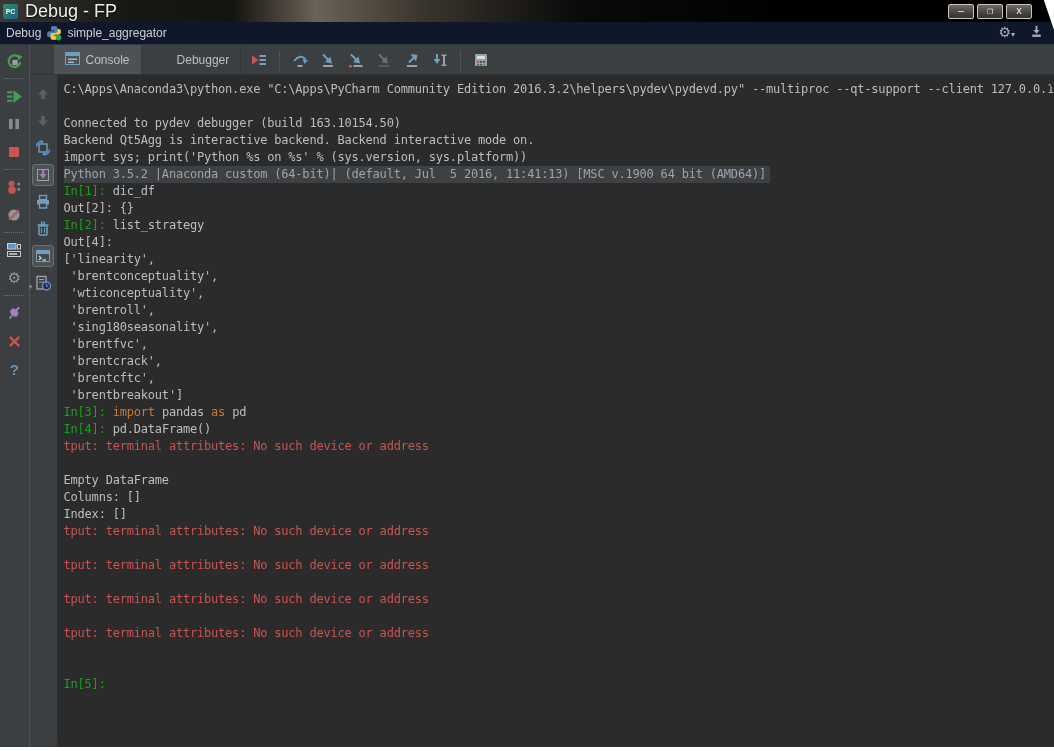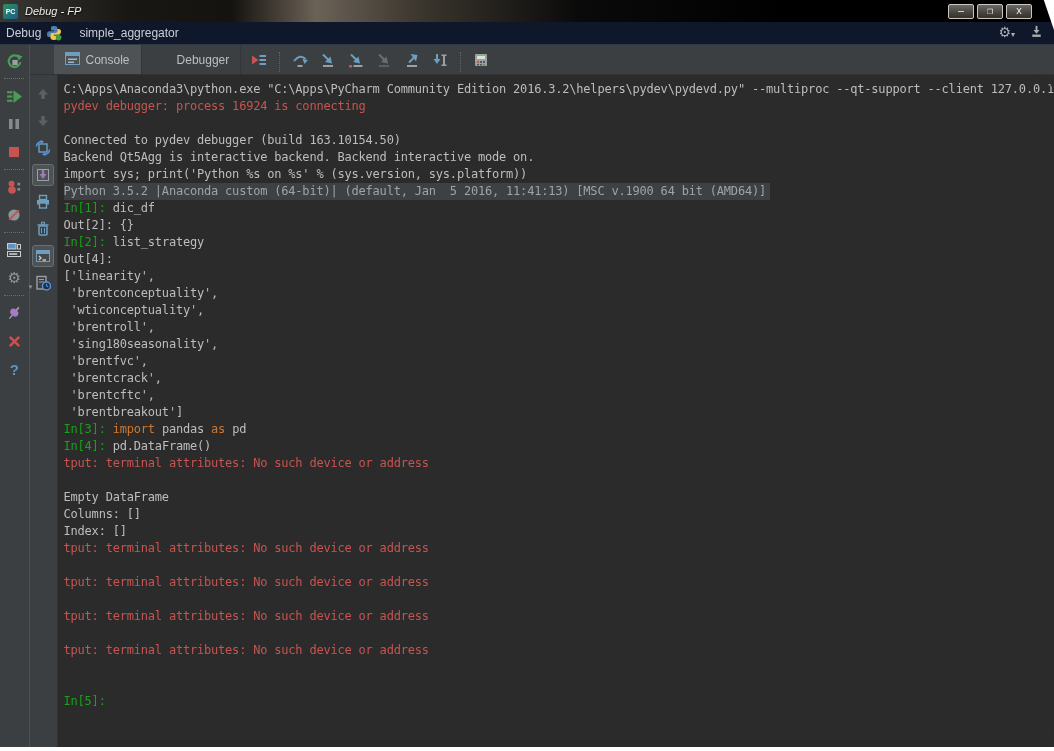--- a/index.html
+++ b/index.html
@@ -5,31 +5,31 @@
   * { margin:0; padding:0; box-sizing:border-box; }
   html,body { width:1054px; height:751px; background:#ffffff; font-family:"Liberation Sans",sans-serif; }
   .window { position:relative; width:1054px; height:751px; background:#2b2b2b; overflow:hidden; }
 
   
   .titlebar { height:22px; display:flex; align-items:center; padding-left:3px;
     background:linear-gradient(90deg,#3a3835 0%,#191714 12%,#15130f 22%,#6b6257 30%,#3a352d 40%,#0a0a0a 55%,#000 75%,#000 100%); }
   .app-icon { width:15px; height:15px; border-radius:2px; background:#141414; color:#3ddc84;
     font-size:7px; font-weight:bold; display:flex; align-items:center; justify-content:center;
     background-image:linear-gradient(135deg,#2f8f5b 0%,#1c5c8f 100%); color:#fff; }
-  .title-text { color:#eeeeee; font-size:11px; margin-left:7px; text-shadow:0 1px 2px #000;font-style:italic; }
+  .title-text { color:#eeeeee; font-size:18px; margin-left:7px; text-shadow:0 1px 2px #000; }
   .win-controls { margin-left:auto; margin-right:22px; display:flex; gap:3px; }
   .win-btn { width:26px; height:15px; border:1px solid #c9c6c2; border-radius:2px;
     background:linear-gradient(180deg,#6d6a66 0%,#47443f 60%,#35322e 100%);
     color:#f2f2f2; font-size:10px; line-height:12px; text-align:center; font-family:"DejaVu Sans Mono",monospace; }
 
   
   .debug-header { height:23px; background:#0f172a; display:flex; align-items:center; padding:0 10px 0 6px; border-bottom:1px solid #2f3845; }
   .debug-header .hdr-label { color:#c9cfd6; font-size:12px; }
   .hdr-pyicon { margin:0 5px; display:flex; }
-  .hdr-config { color:#c9cfd6; font-size:12px;margin-left:12px; }
+  .hdr-config { color:#c9cfd6; font-size:12px; }
   .hdr-right { margin-left:auto; display:flex; align-items:center; gap:14px; }
   .hdr-gear { color:#a8aeb3; font-size:14px; line-height:14px; }
   .hdr-gear .dd { font-size:8px; color:#a8aeb3; }
 
   
   .main { display:flex; height:706px; }
   .left-toolbar { width:30px; background:#3c3f41; border-right:1px solid #515151;
     display:flex; flex-direction:column; align-items:center; padding-top:2px; }
   .right-col { flex:1; display:flex; flex-direction:column; }
 
@@ -333,26 +333,25 @@
               <line x1="4" y1="7" x2="9" y2="7" stroke="#9aa0a3"></line>
               <circle cx="11.5" cy="11" r="4" fill="#2b2b2b" stroke="#5394ec" stroke-width="1.4"></circle>
               <line x1="11.5" y1="8.8" x2="11.5" y2="11" stroke="#5394ec" stroke-width="1.2"></line>
               <line x1="11.5" y1="11" x2="13.2" y2="11.8" stroke="#5394ec" stroke-width="1.2"></line>
             </svg>
           </div>
         </div>
 
         <div class="console">
             <div class="cline"><span class="seg-d">C:\Apps\Anaconda3\python.exe "C:\Apps\PyCharm Community Edition 2016.3.2\helpers\pydev\pydevd.py" --multiproc --qt-support --client 127.0.0.1</span></div>
-            <div class="cline"><span class="seg-r">pydev debugger: process 16924 is connecting</span></div>
             <div class="cline">&nbsp;</div>
             <div class="cline"><span class="seg-d">Connected to pydev debugger (build 163.10154.50)</span></div>
             <div class="cline"><span class="seg-d">Backend Qt5Agg is interactive backend. Backend interactive mode on.</span></div>
             <div class="cline"><span class="seg-d">import sys; print('Python %s on %s' % (sys.version, sys.platform))</span></div>
-            <div class="cline"><span class="hl-line"><span class="seg-dim">Python 3.5.2 |Anaconda custom (64-bit)| (default, Jan  5 2016, 11:41:13) [MSC v.1900 64 bit (AMD64)]</span></span></div>
+            <div class="cline"><span class="hl-line"><span class="seg-dim">Python 3.5.2 |Anaconda custom (64-bit)| (default, Jul  5 2016, 11:41:13) [MSC v.1900 64 bit (AMD64)]</span></span></div>
             <div class="cline"><span class="seg-g">In[1]: </span><span class="seg-d">dic_df</span></div>
             <div class="cline"><span class="seg-d">Out[2]: {}</span></div>
             <div class="cline"><span class="seg-g">In[2]: </span><span class="seg-d">list_strategy</span></div>
             <div class="cline"><span class="seg-d">Out[4]:</span></div>
             <div class="cline"><span class="seg-d">['linearity',</span></div>
             <div class="cline"><span class="seg-d"> 'brentconceptuality',</span></div>
             <div class="cline"><span class="seg-d"> 'wticonceptuality',</span></div>
             <div class="cline"><span class="seg-d"> 'brentroll',</span></div>
             <div class="cline"><span class="seg-d"> 'sing180seasonality',</span></div>
             <div class="cline"><span class="seg-d"> 'brentfvc',</span></div>

